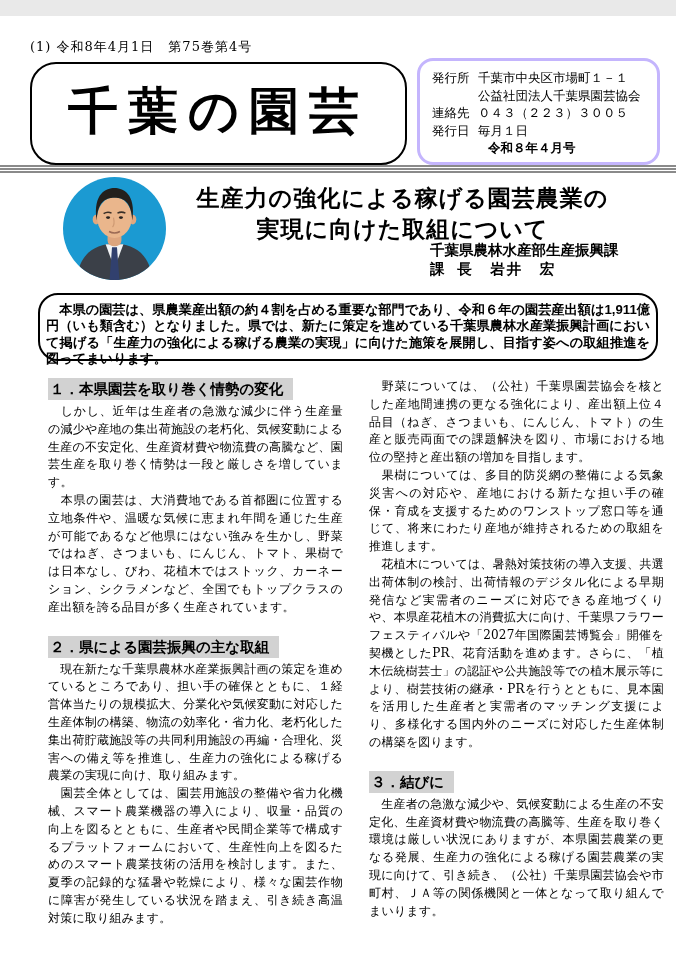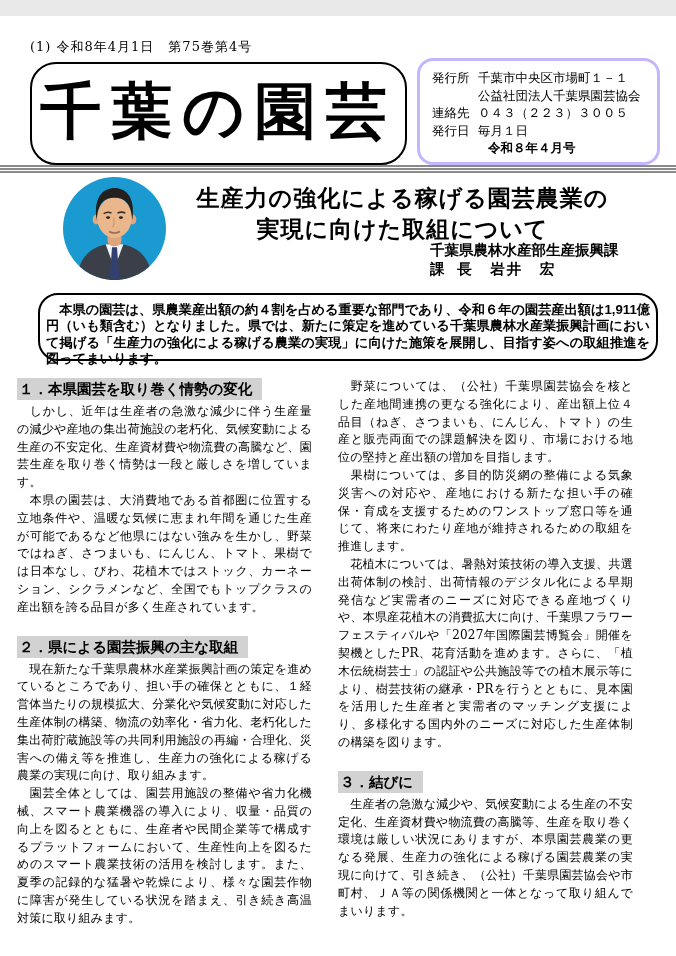--- a/index.html
+++ b/index.html
@@ -18,21 +18,21 @@
     font-size:13px;letter-spacing:1px;
   }
   .title-box{
     position:absolute;left:30px;top:46px;width:377px;height:103px;
     border:2px solid #000;border-radius:26px;
     display:flex;align-items:center;justify-content:center;
     box-sizing:border-box;
   }
   .paper-title{
     font-family:"DejaVu Serif","Liberation Serif",serif;
-    font-weight:bold;font-size:61px;letter-spacing:10px;
+    font-weight:bold;font-size:50px;letter-spacing:10px;
     transform:translateY(-2px);white-space:nowrap;
   }
   .pub-box{
     position:absolute;left:417px;top:42px;width:243px;height:107px;
     border:3px solid #c4b5fd;border-radius:16px;
     box-sizing:border-box;padding:9px 10px 6px 12px;
     font-family:"Liberation Sans","DejaVu Sans",sans-serif;
     font-size:12.5px;line-height:17.5px;
   }
   .pub-row{display:flex;}
@@ -68,21 +68,21 @@
   .lead-box{
     position:absolute;left:38px;top:277px;width:620px;height:68px;
     border:2px solid #000;border-radius:20px;
     box-sizing:border-box;padding:7px 6px;
     font-family:"Liberation Sans","DejaVu Sans",sans-serif;
     font-weight:bold;font-size:13.2px;line-height:16.4px;
     text-align:justify;
   }
   
   .columns{
-    position:absolute;left:17px;top:362px;width:616px;
+    position:absolute;left:48px;top:362px;width:616px;
     display:flex;gap:26px;
   }
   .col{flex:1 1 0;min-width:0;}
   .sec-heading{
     font-family:"Liberation Sans","DejaVu Sans",sans-serif;
     font-weight:bold;font-size:14.5px;line-height:20px;
     background:#d2d2d2;display:inline-block;
     padding:1px 10px 1px 2px;margin:0 0 3px 0;
   }
   .sec-heading.mt{margin-top:19px;}

